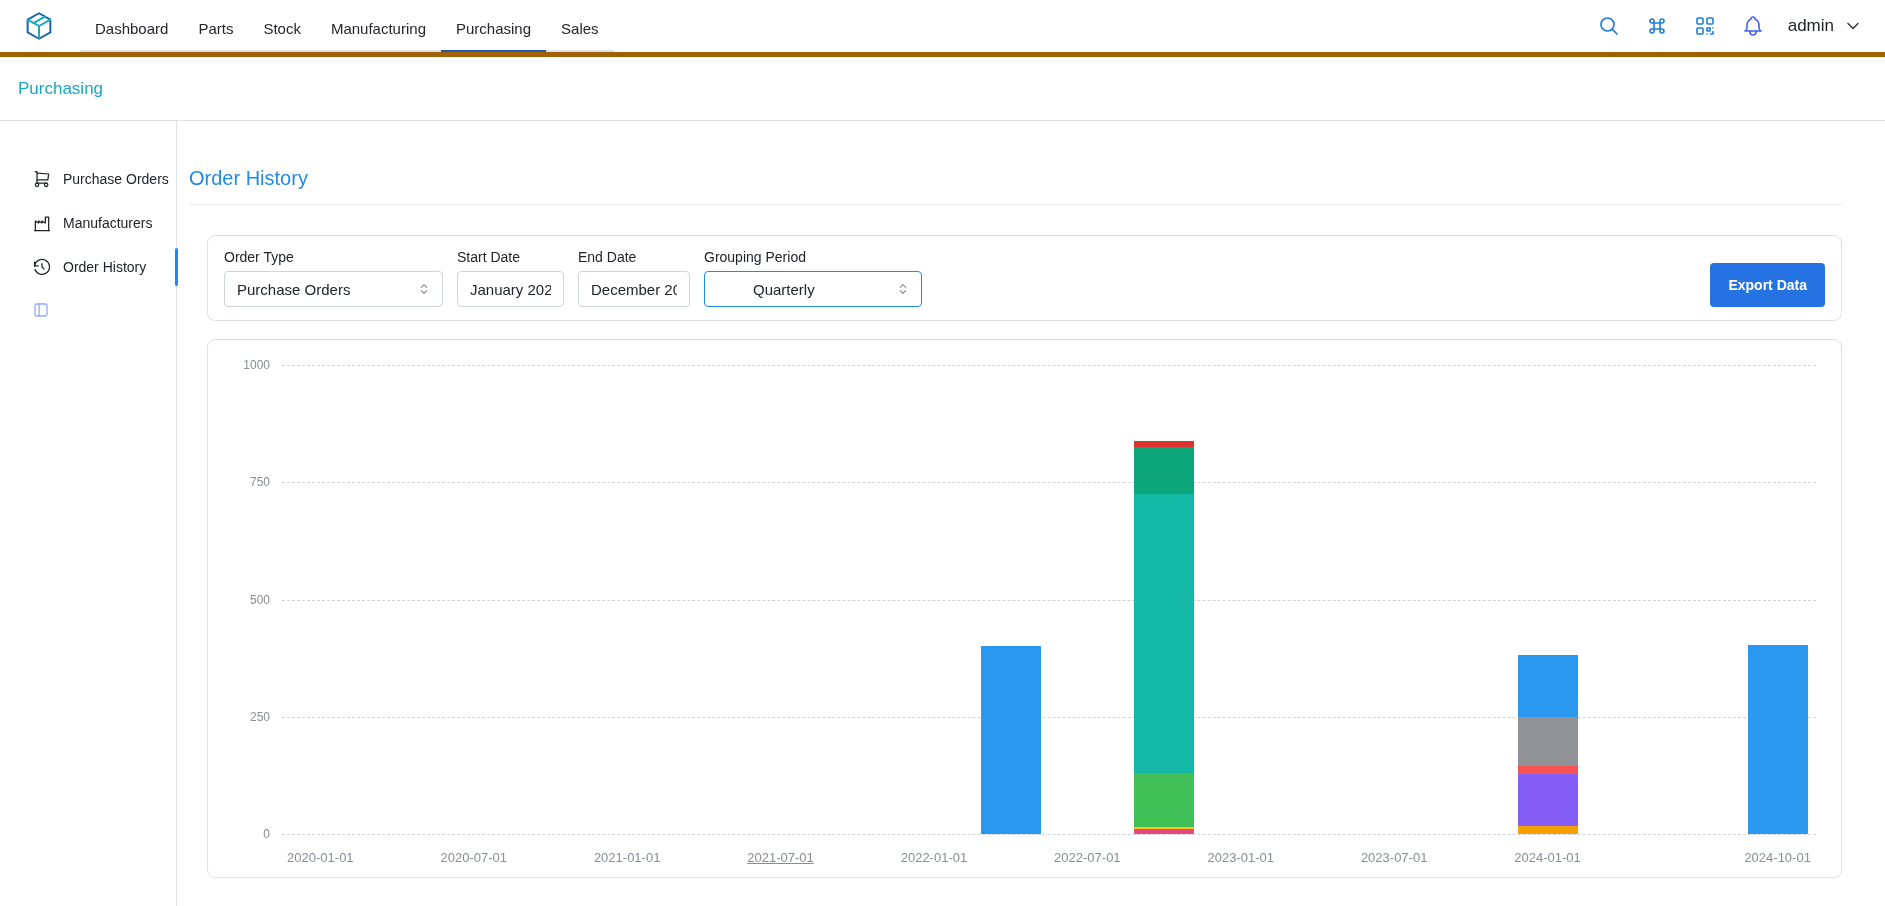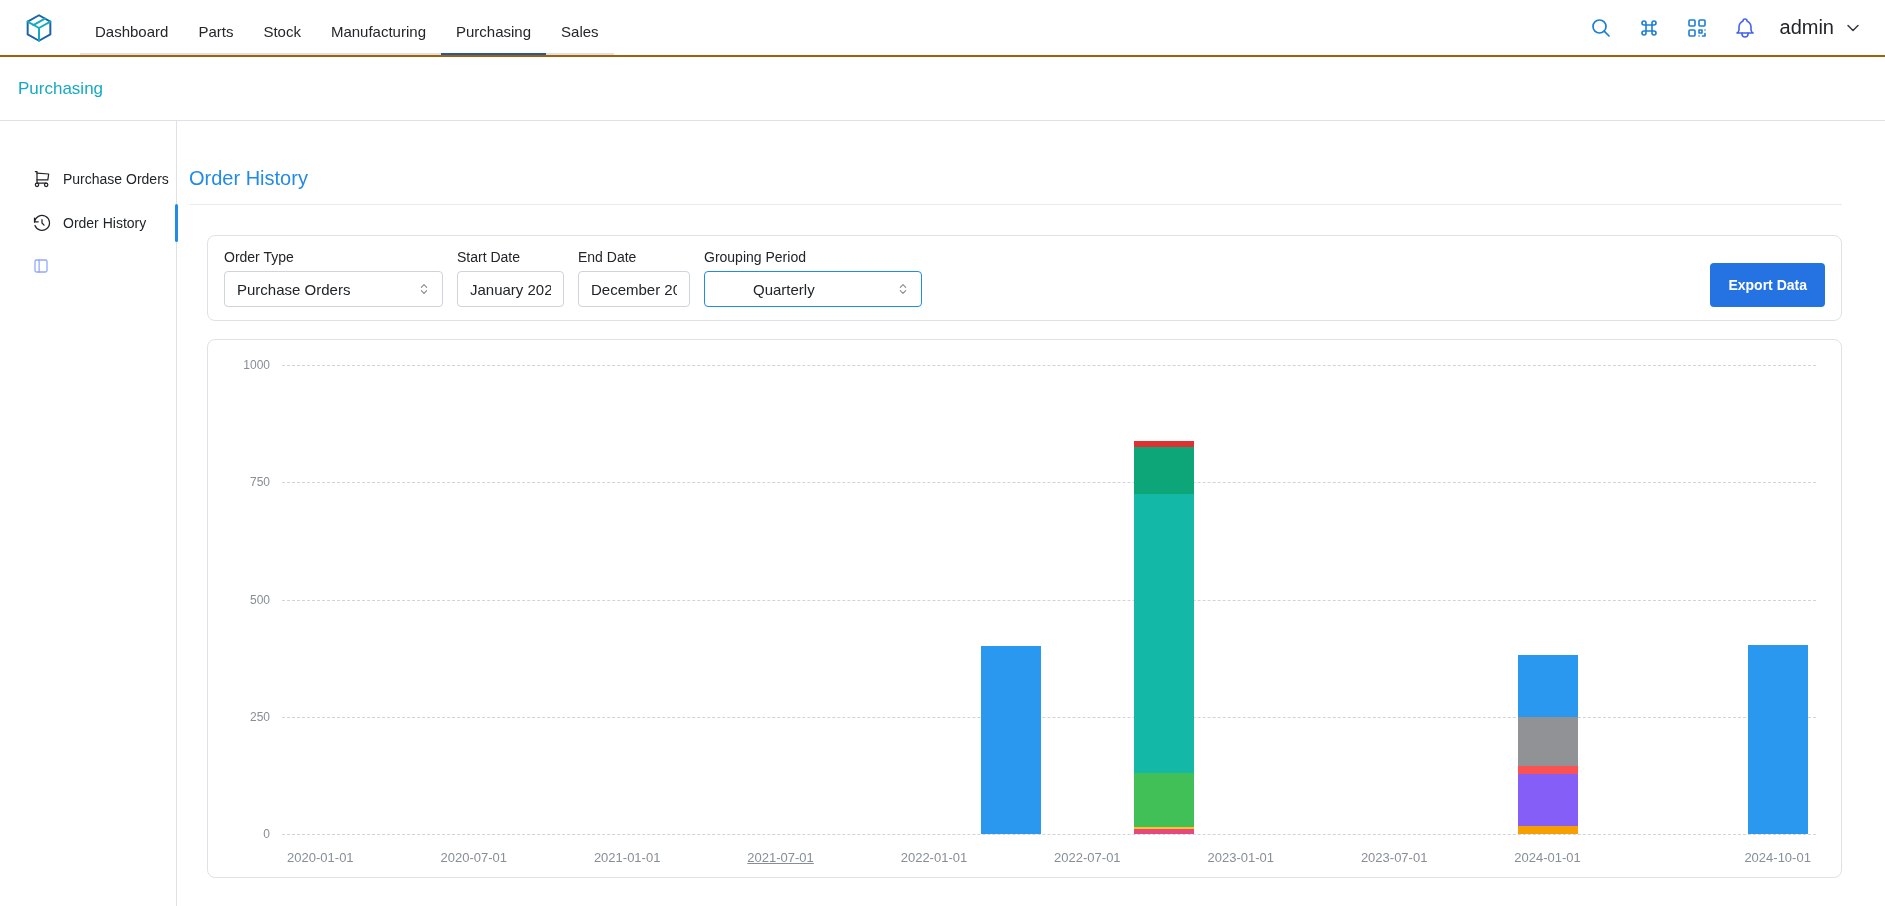--- a/index.html
+++ b/index.html
@@ -5,28 +5,28 @@
   * { box-sizing: border-box; margin: 0; padding: 0; }
   html,body { width: 1885px; height: 906px; }
   body {
     font-family: "Liberation Sans", sans-serif;
     color: var(--text-dark, #212529);
     background: #fff;
     overflow: hidden;
   }
 
   
-  .navbar { height: 57px; display: flex; align-items: center; padding: 0 22px; border-bottom: 2px solid #a16207; }
+  .navbar { height: 57px; display: flex; align-items: center; padding: 0 22px; border-bottom: 5px solid #a16207; }
   .logo { display: flex; align-items: center; margin-right: 24px; }
   .tabs { display: flex; align-self: flex-end; }
   .tab { padding: 0 15px; height: 46px; display: flex; align-items: center; font-size: 15px; color: #25262b; border-bottom: 2px solid #dee2e6; cursor: pointer; }
   .tab.active { border-bottom-color: var(--tab-indicator, #2458a6); }
   .nav-right { margin-left: auto; display: flex; align-items: center; gap: 22px; }
   .nav-icon { width: 26px; height: 26px; display: flex; align-items: center; justify-content: center; cursor: pointer; }
-  .user { display: flex; align-items: center; gap: 9px; font-size: 20px; cursor: pointer; }
+  .user { display: flex; align-items: center; gap: 9px; font-size: 17px; cursor: pointer; }
 
   
   .crumbbar { height: 64px; display: flex; align-items: center; padding-left: 18px; border-bottom: 1px solid #dee2e6; }
   .crumb { color: var(--breadcrumb-teal, #15aabf); font-size: 17px; cursor: pointer; }
 
   
   .shell { display: flex; height: 785px; }
   .sidebar { width: 177px; flex-shrink: 0; border-right: 1px solid #dee2e6; padding-top: 36px; }
   .side-item { position: relative; height: 44px; display: flex; align-items: center; gap: 11px; padding-left: 32px; font-size: 14px; cursor: pointer; }
   .side-item.active::after { content: ""; position: absolute; right: -2px; top: 3px; bottom: 3px; width: 3px; border-radius: 2px; background: var(--accent-blue, #228be6); }
@@ -128,20 +128,29 @@
     <div class="side-item">
       <span style="display:flex;">
         <svg width="20" height="20" viewBox="0 0 24 24" fill="none" stroke="#212529" stroke-width="1.5" stroke-linecap="round" stroke-linejoin="round">
           <circle cx="6" cy="19" r="2"></circle>
             <circle cx="17" cy="19" r="2"></circle>
             <path d="M17 17H6V3H4"></path>
             <path d="M6 5l14 1-1 7H6"></path>
         </svg>
       </span>
       <span>Purchase Orders</span>
+    </div>
+    <div class="side-item">
+      <span style="display:flex;">
+        <svg width="20" height="20" viewBox="0 0 24 24" fill="none" stroke="#212529" stroke-width="1.5" stroke-linecap="round" stroke-linejoin="round">
+          <path d="M3 21h18"></path>
+          <path d="M4 21V9.5l4 2.5V9.5l4 2.5V9.5l4 2.5V5h4v16"></path>
+        </svg>
+      </span>
+      <span>Manufacturers</span>
     </div>
     <div class="side-item active">
       <span style="display:flex;">
         <svg width="20" height="20" viewBox="0 0 24 24" fill="none" stroke="#212529" stroke-width="1.5" stroke-linecap="round" stroke-linejoin="round">
           <path d="M12 8v4l2.5 2.5"></path>
           <path d="M3.05 11a9 9 0 1 1 .5 4"></path>
           <path d="M3 6v4.5h4.5"></path>
         </svg>
       </span>
       <span>Order History</span>

